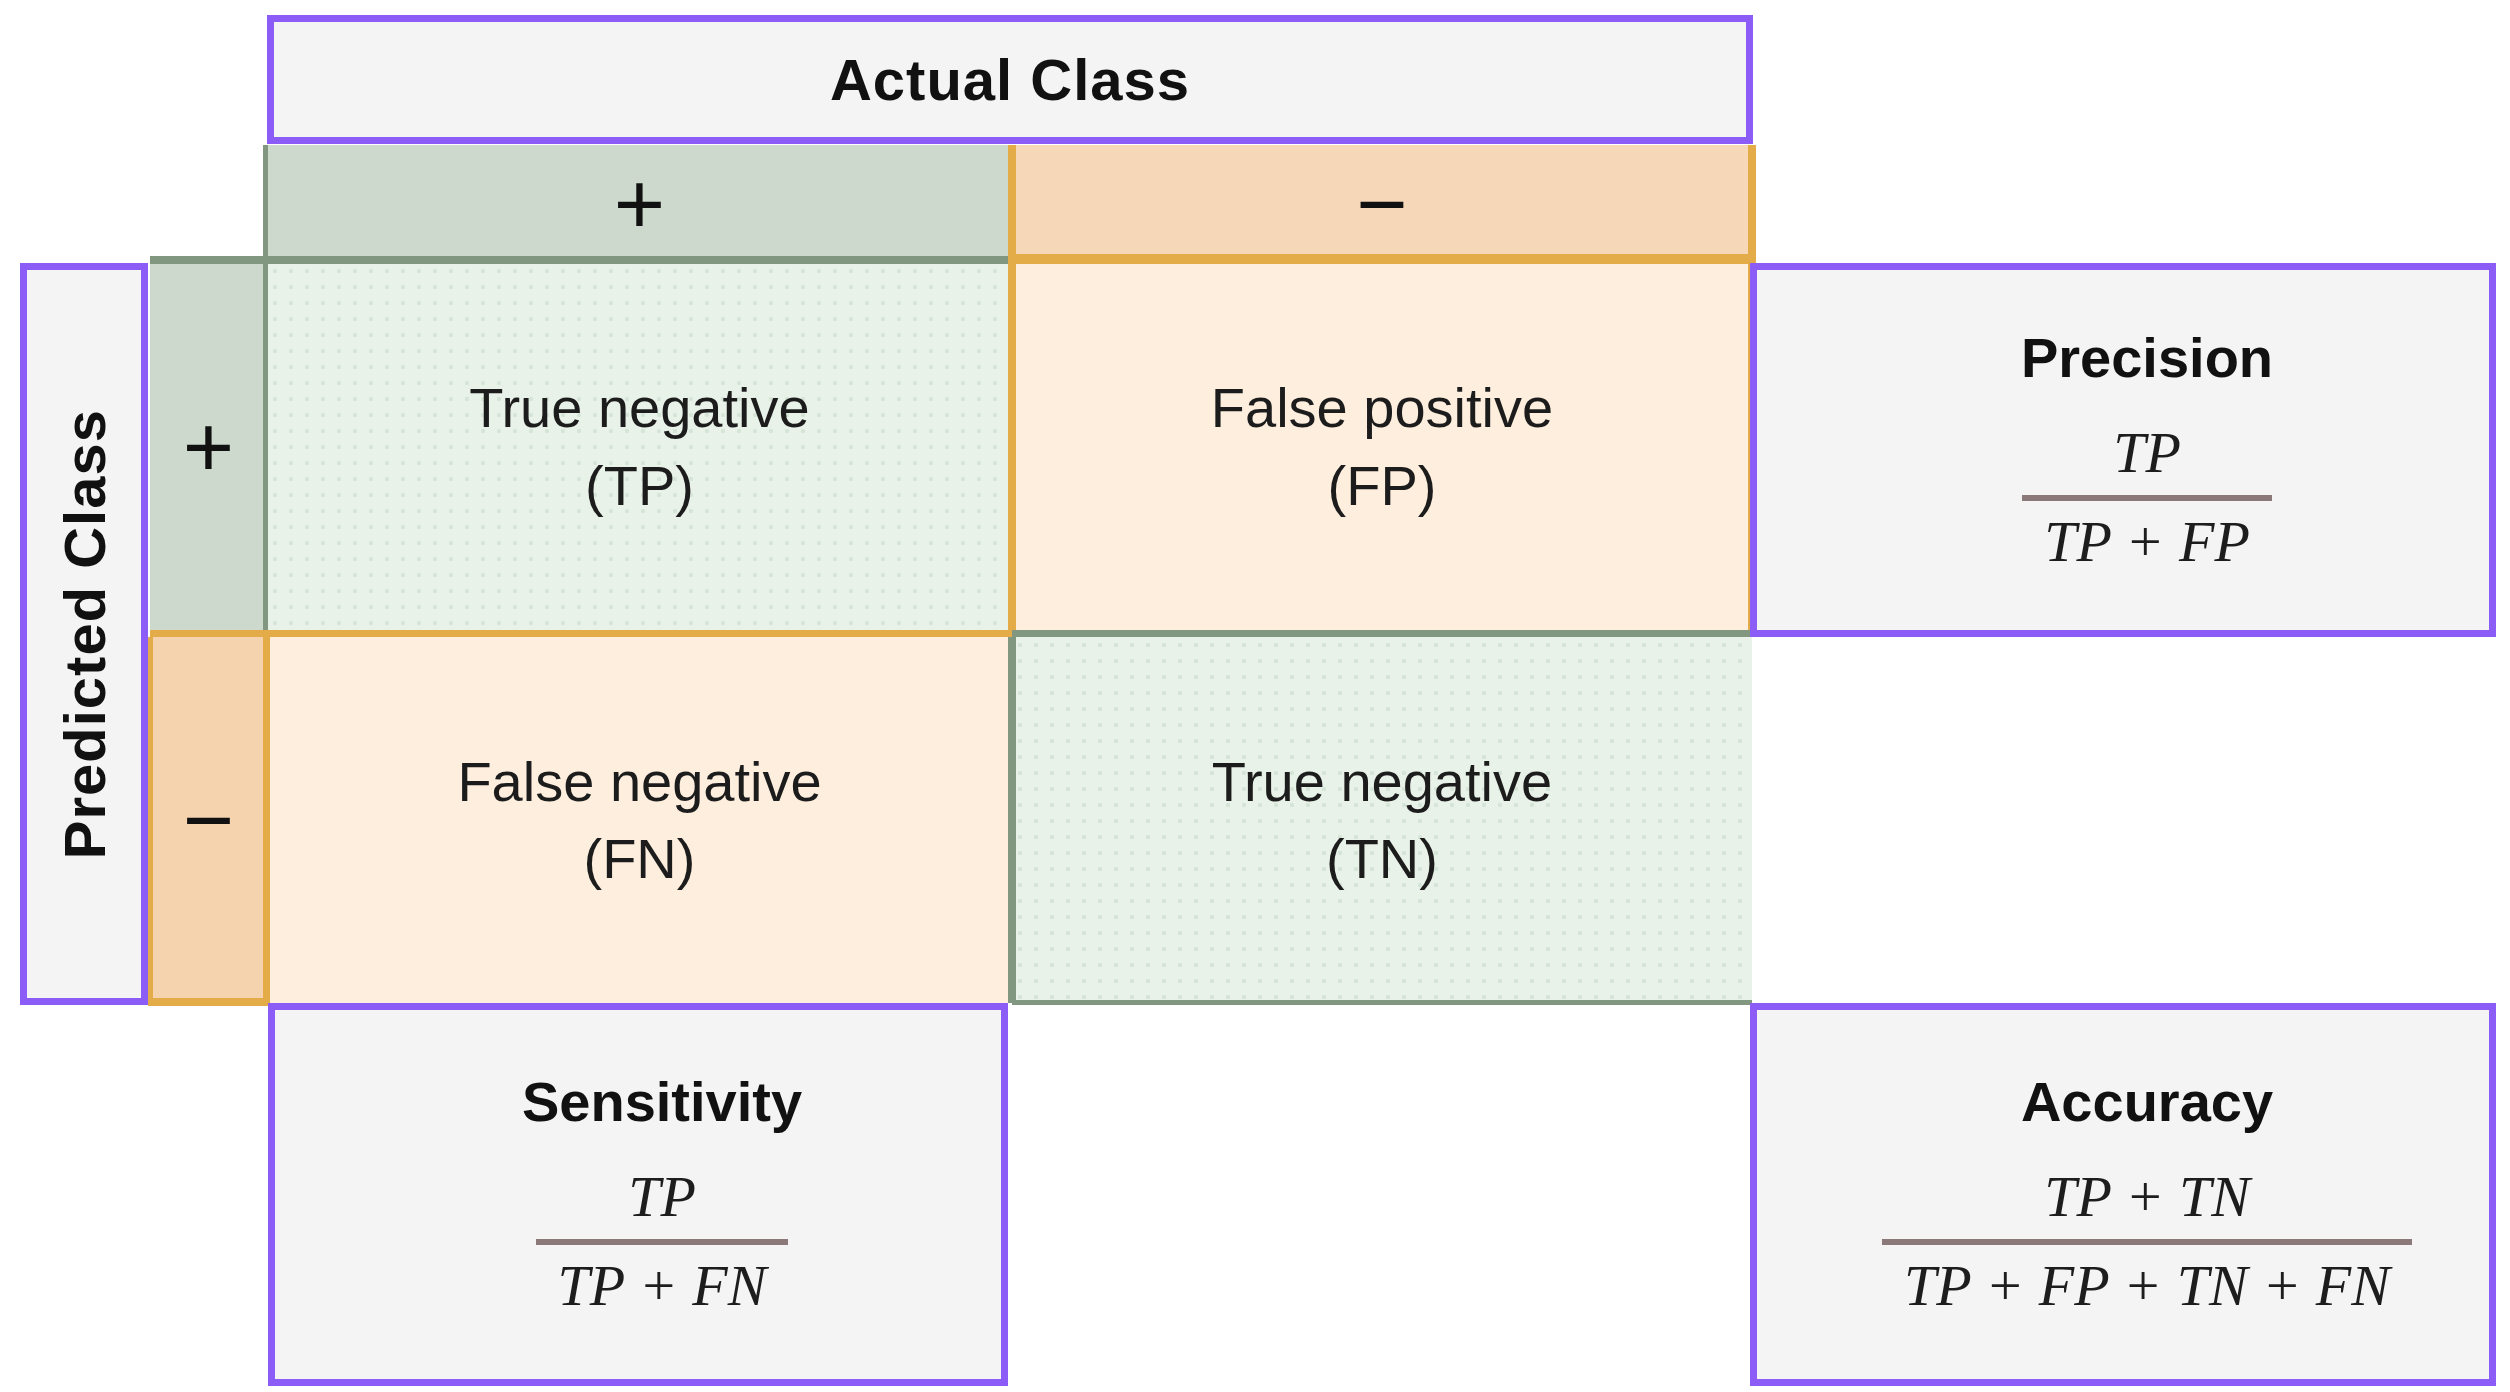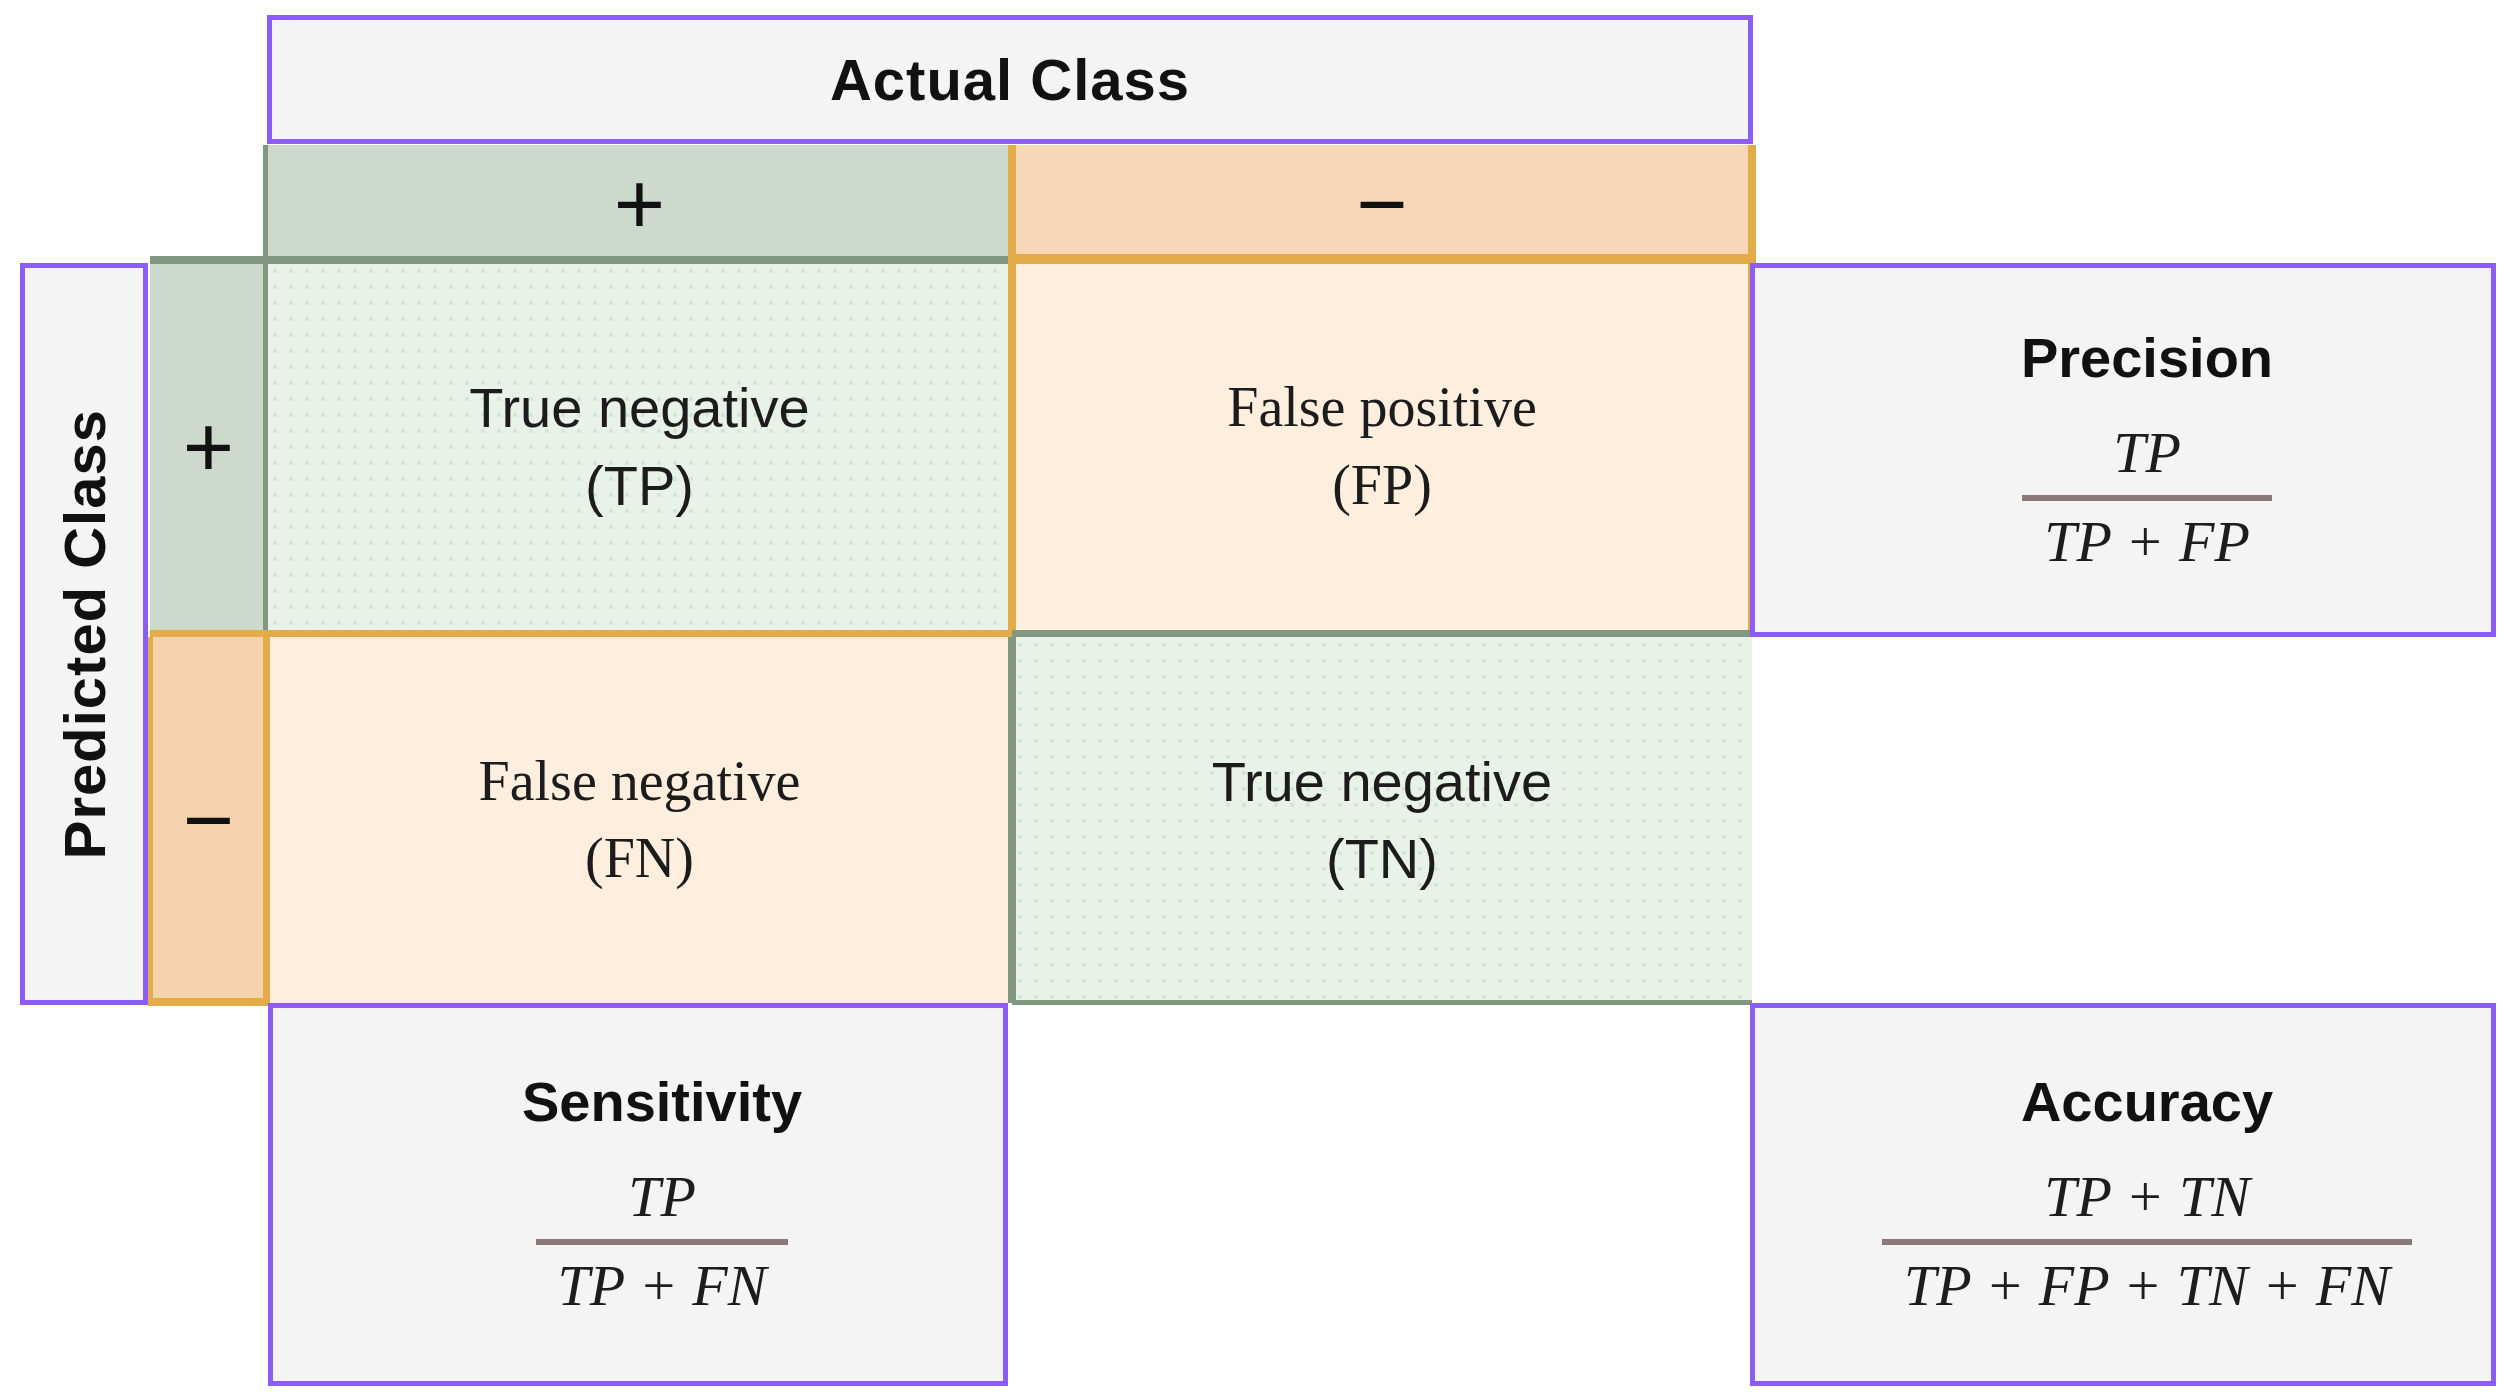--- a/index.html
+++ b/index.html
@@ -9,21 +9,21 @@
     height: 1392px;
     background: #ffffff;
     font-family: "Liberation Sans", sans-serif;
     overflow: hidden;
   }
   .abs { position: absolute; box-sizing: border-box; }
 
   
   .gray-box {
     background: #f5f4f5;
-    border: 5px solid #8b5cf6;
+    border: 7px solid #8b5cf6;
     display: flex;
     align-items: center;
     justify-content: center;
   }
   .box-title {
     font-weight: bold;
     font-size: 58px;
     color: #111111;
     letter-spacing: 1px;
     white-space: nowrap;
@@ -36,21 +36,21 @@
   
   .fill { display: flex; align-items: center; justify-content: center; }
   .green-head  { background: #ccd9cc; }
   .orange-head { background: #f6d8b8; }
   .orange-row  { background: #f4d3ae; }
   .green-cell  {
     background-color: #e9f2e9;
     background-image: radial-gradient(circle, rgba(140,180,150,0.22) 2px, transparent 2.5px);
     background-size: 16px 16px;
   }
-  .cream-cell  { background: #fdeedd; font-family: Liberation Serif, serif; }
+  .cream-cell  { background: #fdeedd; }
 
   .sign {
     font-size: 88px;
     font-weight: 400;
     color: #111111;
     line-height: 1;
   }
   .cell-label {
     font-size: 56px;
     color: #1c1c1c;

